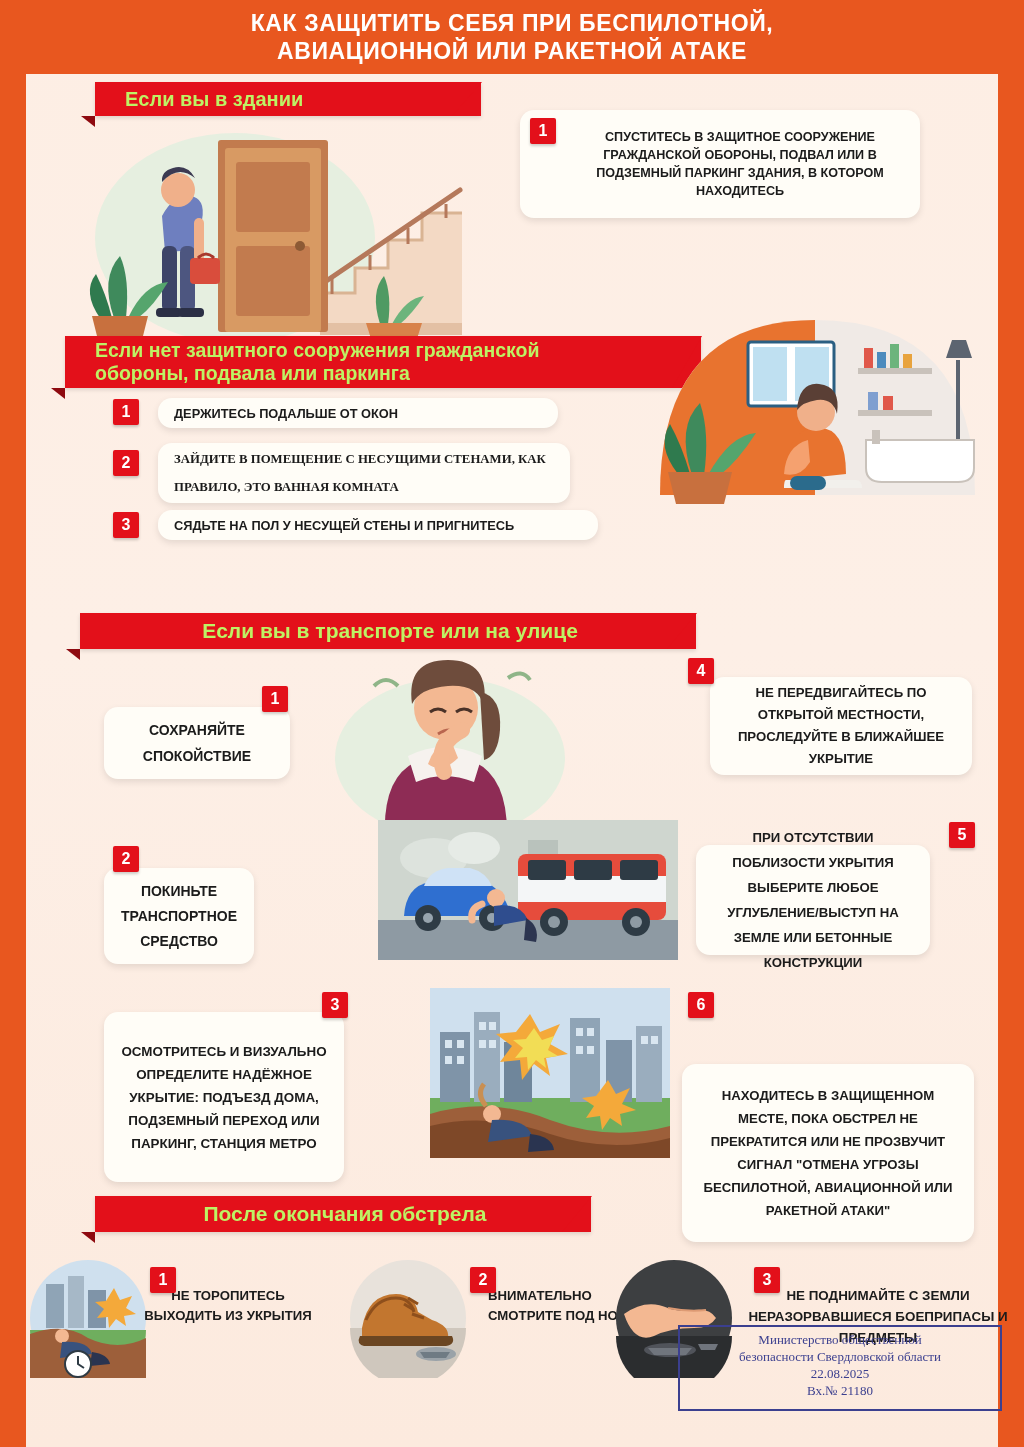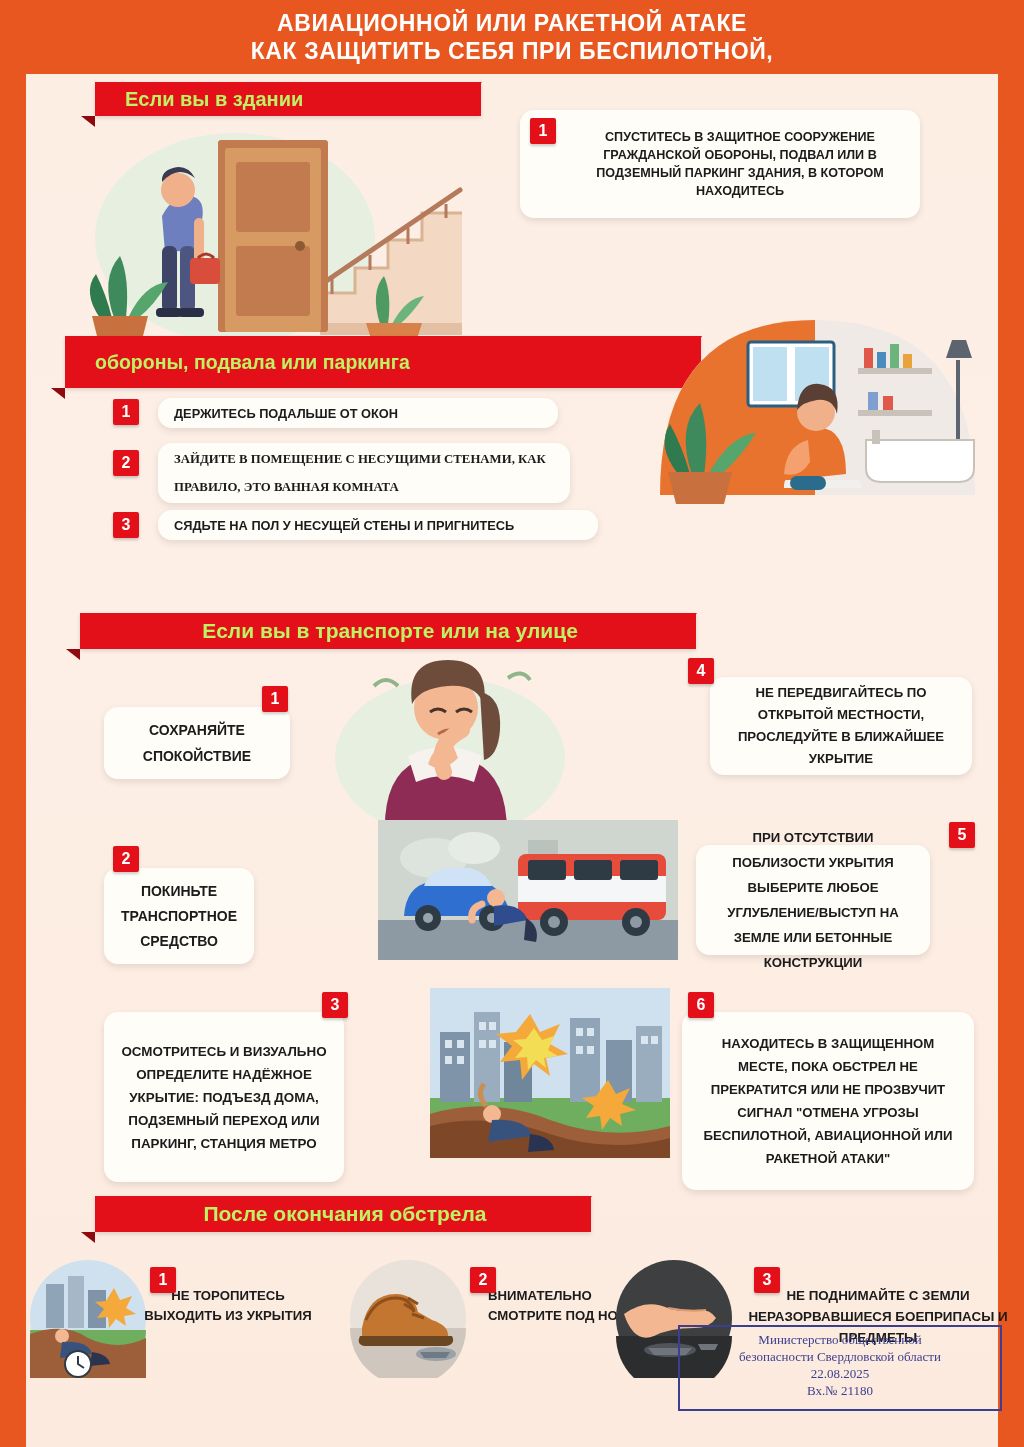--- a/index.html
+++ b/index.html
@@ -109,22 +109,22 @@
 </head>
 <body>
 
 <div class="page">
 
   <div class="edge-top"></div>
   <div class="edge left"></div>
   <div class="edge right"></div>
 
   <div class="header">
+    <div>КАК ЗАЩИТИТЬ СЕБЯ ПРИ БЕСПИЛОТНОЙ,</div>
     <div>АВИАЦИОННОЙ ИЛИ РАКЕТНОЙ АТАКЕ</div>
-    <div>КАК ЗАЩИТИТЬ СЕБЯ ПРИ БЕСПИЛОТНОЙ,</div>
   </div>
 
   <div class="ribbon fold" style="left:95px;top:82px;width:330px;height:34px;font-size:20px;">
     <span class="rb-text">Если вы в здании</span>
   </div>
 
   <div class="illu" style="left:70px;top:118px;width:420px;height:230px;">
     <svg width="420" height="230" viewBox="0 0 420 230">
       <ellipse cx="165" cy="120" rx="140" ry="105" fill="#e6efe0"></ellipse>
 
@@ -165,20 +165,21 @@
         <path d="M322 206 q14 -26 32 -28 q-12 18 -24 28Z" fill="#6cb47c"></path>
         <path d="M296 205 h56 l-7 22 h-42Z" fill="#d8824a"></path>
       </g>
     </svg>
   </div>
 
   <div class="num" style="left:530px;top:118px;">1</div>
   <div class="callout" style="left:520px;top:110px;width:400px;height:108px;font-size:12.6px;line-height:18px;padding-left:56px;">СПУСТИТЕСЬ В ЗАЩИТНОЕ СООРУЖЕНИЕ ГРАЖДАНСКОЙ ОБОРОНЫ, ПОДВАЛ ИЛИ В ПОДЗЕМНЫЙ ПАРКИНГ ЗДАНИЯ, В КОТОРОМ НАХОДИТЕСЬ</div>
 
   <div class="ribbon fold" style="left:65px;top:336px;width:580px;height:52px;font-size:19.5px;line-height:23px;flex-direction:column;align-items:flex-start;justify-content:center;">
+    <span class="rb-text">Если нет защитного сооружения гражданской</span>
     <span class="rb-text">обороны, подвала или паркинга</span>
   </div>
 
   <div class="illu" style="left:640px;top:280px;width:340px;height:230px;">
     <svg width="340" height="230" viewBox="0 0 340 230">
       <path d="M20 215 q0 -175 155 -175 q160 0 160 175Z" fill="#f0eae6"></path>
       <path d="M20 215 q0 -175 155 -175 l0 175Z" fill="#e8732f"></path>
 
       <rect x="108" y="62" width="86" height="64" rx="3" fill="#fff" stroke="#2b5f82" stroke-width="3"></rect>
       <rect x="113" y="67" width="34" height="54" fill="#bfe0f1"></rect>
@@ -344,21 +345,21 @@
         <path d="M100 146 q22 2 24 16 l-26 2Z" fill="#2a3450"></path>
         <path d="M56 118 q-10 -12 -2 -22" stroke="#c98f52" stroke-width="5" fill="none"></path>
       </g>
     </svg>
   </div>
 
   <div class="num" style="left:322px;top:992px;">3</div>
   <div class="callout" style="left:104px;top:1012px;width:240px;height:170px;font-size:13.4px;line-height:23px;">ОСМОТРИТЕСЬ И ВИЗУАЛЬНО ОПРЕДЕЛИТЕ НАДЁЖНОЕ УКРЫТИЕ: ПОДЪЕЗД ДОМА, ПОДЗЕМНЫЙ ПЕРЕХОД ИЛИ ПАРКИНГ, СТАНЦИЯ МЕТРО</div>
 
   <div class="num" style="left:688px;top:992px;">6</div>
-  <div class="callout" style="left:682px;top:1012px;width:292px;height:178px;font-size:13.2px;line-height:23px;">НАХОДИТЕСЬ В ЗАЩИЩЕННОМ МЕСТЕ, ПОКА ОБСТРЕЛ НЕ ПРЕКРАТИТСЯ ИЛИ НЕ ПРОЗВУЧИТ СИГНАЛ "ОТМЕНА УГРОЗЫ БЕСПИЛОТНОЙ, АВИАЦИОННОЙ ИЛИ РАКЕТНОЙ АТАКИ"</div>
+  <div class="callout" style="left:682px;top:1064px;width:292px;height:178px;font-size:13.2px;line-height:23px;">НАХОДИТЕСЬ В ЗАЩИЩЕННОМ МЕСТЕ, ПОКА ОБСТРЕЛ НЕ ПРЕКРАТИТСЯ ИЛИ НЕ ПРОЗВУЧИТ СИГНАЛ "ОТМЕНА УГРОЗЫ БЕСПИЛОТНОЙ, АВИАЦИОННОЙ ИЛИ РАКЕТНОЙ АТАКИ"</div>
 
   <div class="ribbon fold" style="left:95px;top:1196px;width:440px;height:36px;font-size:21px;justify-content:center;">
     <span class="rb-text">После окончания обстрела</span>
   </div>
 
   <div class="illu" style="left:28px;top:1258px;width:120px;height:120px;">
     <svg width="120" height="120" viewBox="0 0 120 120">
       <circle cx="60" cy="60" r="58" fill="#cfe0ee"></circle>
       <path d="M2 72 a58 58 0 0 0 116 0Z" fill="#6fae5e"></path>
       <rect x="18" y="26" width="18" height="44" fill="#8fa4b6"></rect>

